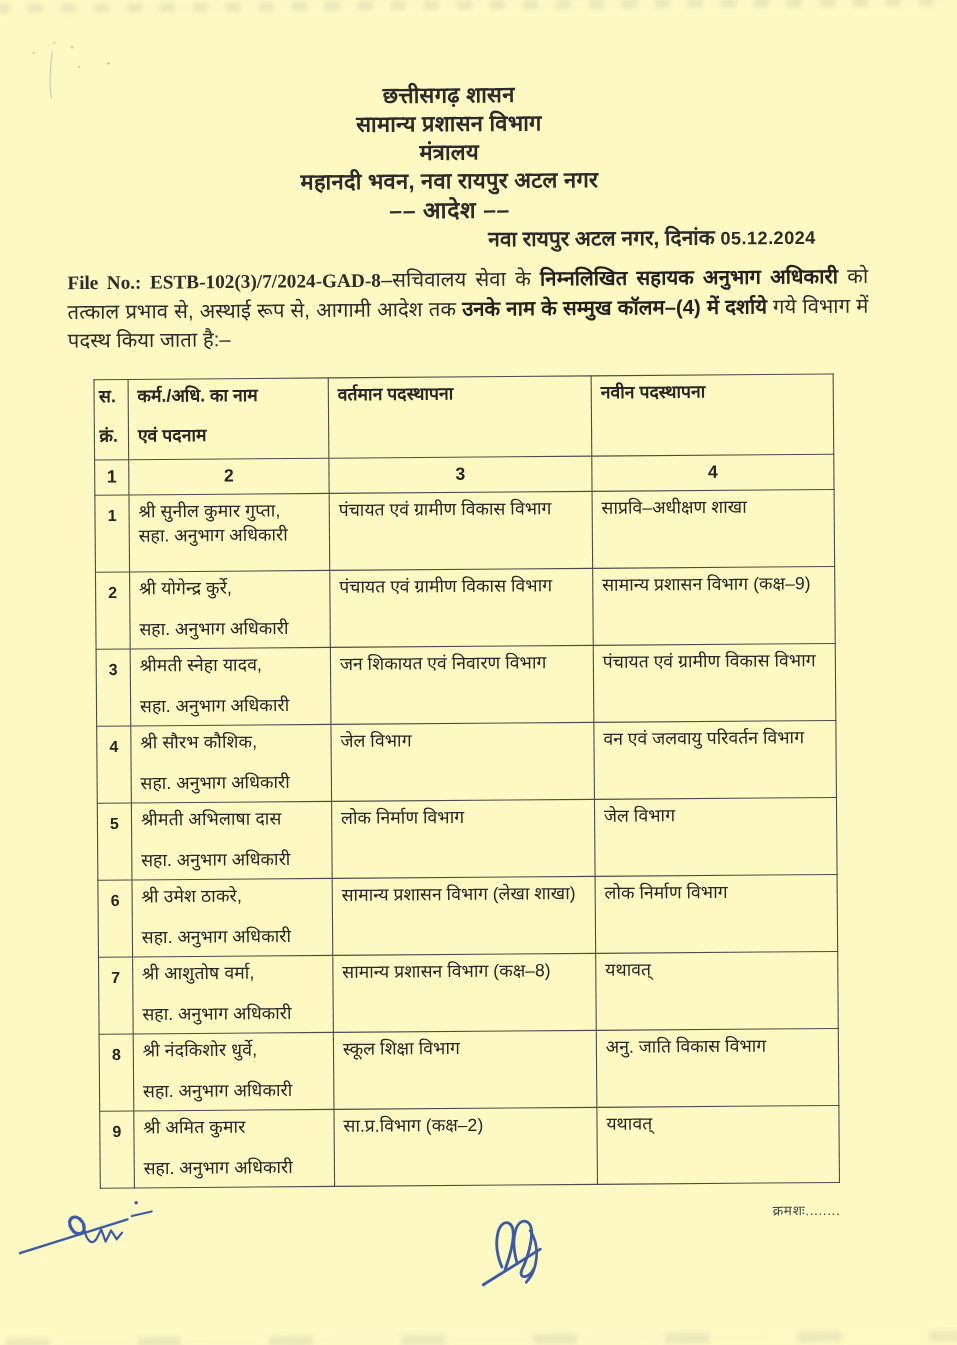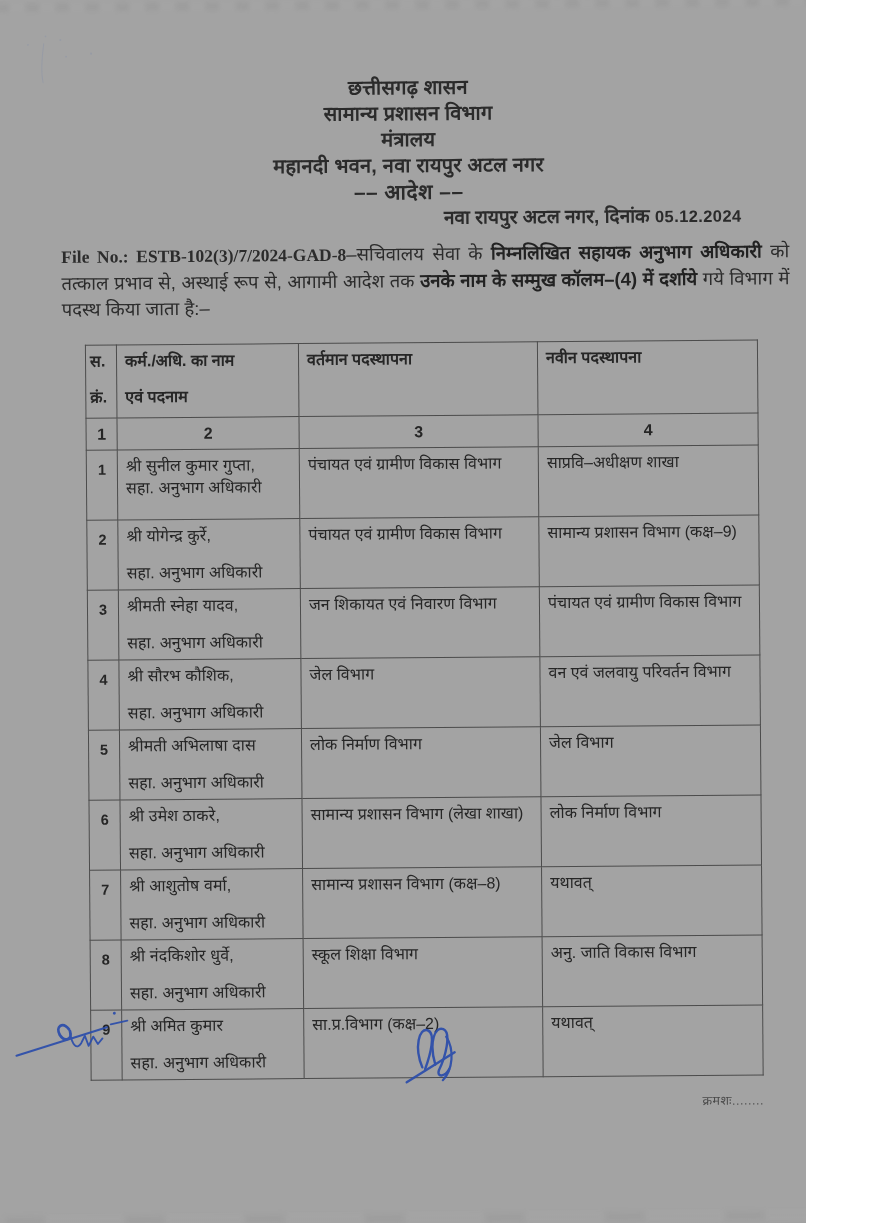--- a/index.html
+++ b/index.html
@@ -1,18 +1,18 @@
 <!DOCTYPE html>
 <html lang="hi"><head>
 <meta charset="utf-8">
 <style>
   html,body { margin:0; padding:0; background:#ffffff; }
   .page {
-    position:relative; width:806px; height:1223px;
-    background:#a3a3a3; overflow:hidden;
+    position:relative; width:870px; height:1223px;
+    background:#fef9c3; overflow:hidden;
     font-family:"Liberation Sans", sans-serif;
     color:#2e2e2e;
   }
   .scan { position:absolute; inset:0; transform:rotate(-0.45deg); transform-origin:435px 610px; }
 
   
   .edge-noise-top { position:absolute; top:0; left:0; width:870px; height:9px;
     background:repeating-linear-gradient(90deg, rgba(120,120,120,.18) 0 14px, rgba(200,200,200,.05) 14px 30px);
     filter:blur(2px); opacity:.7; }
   .edge-noise-bottom { position:absolute; bottom:0; left:0; width:870px; height:10px;

